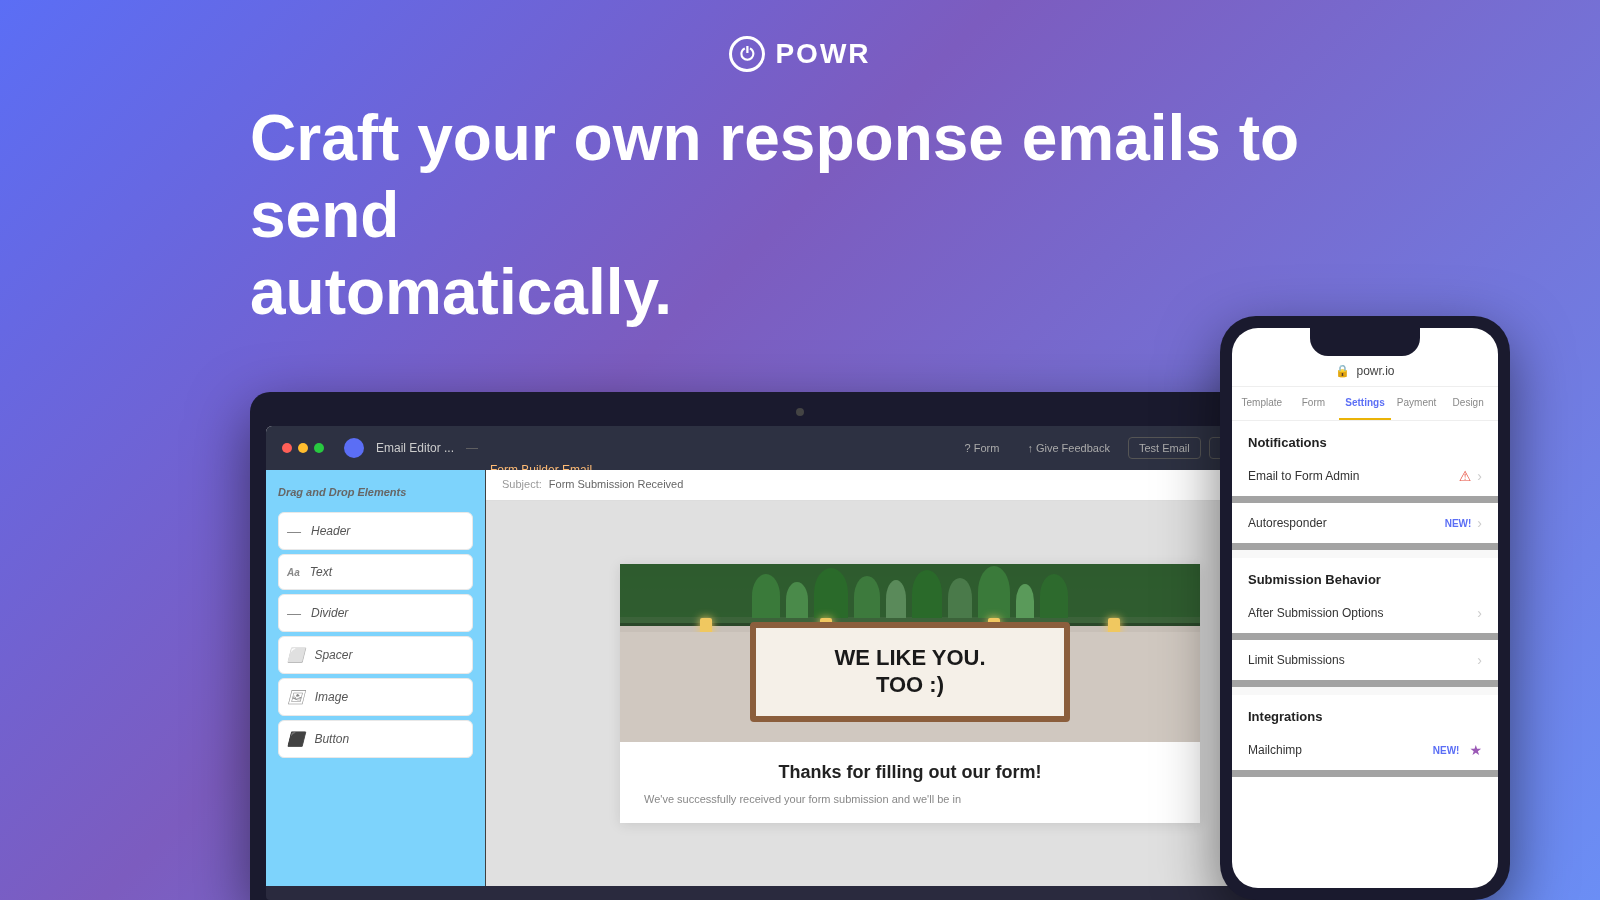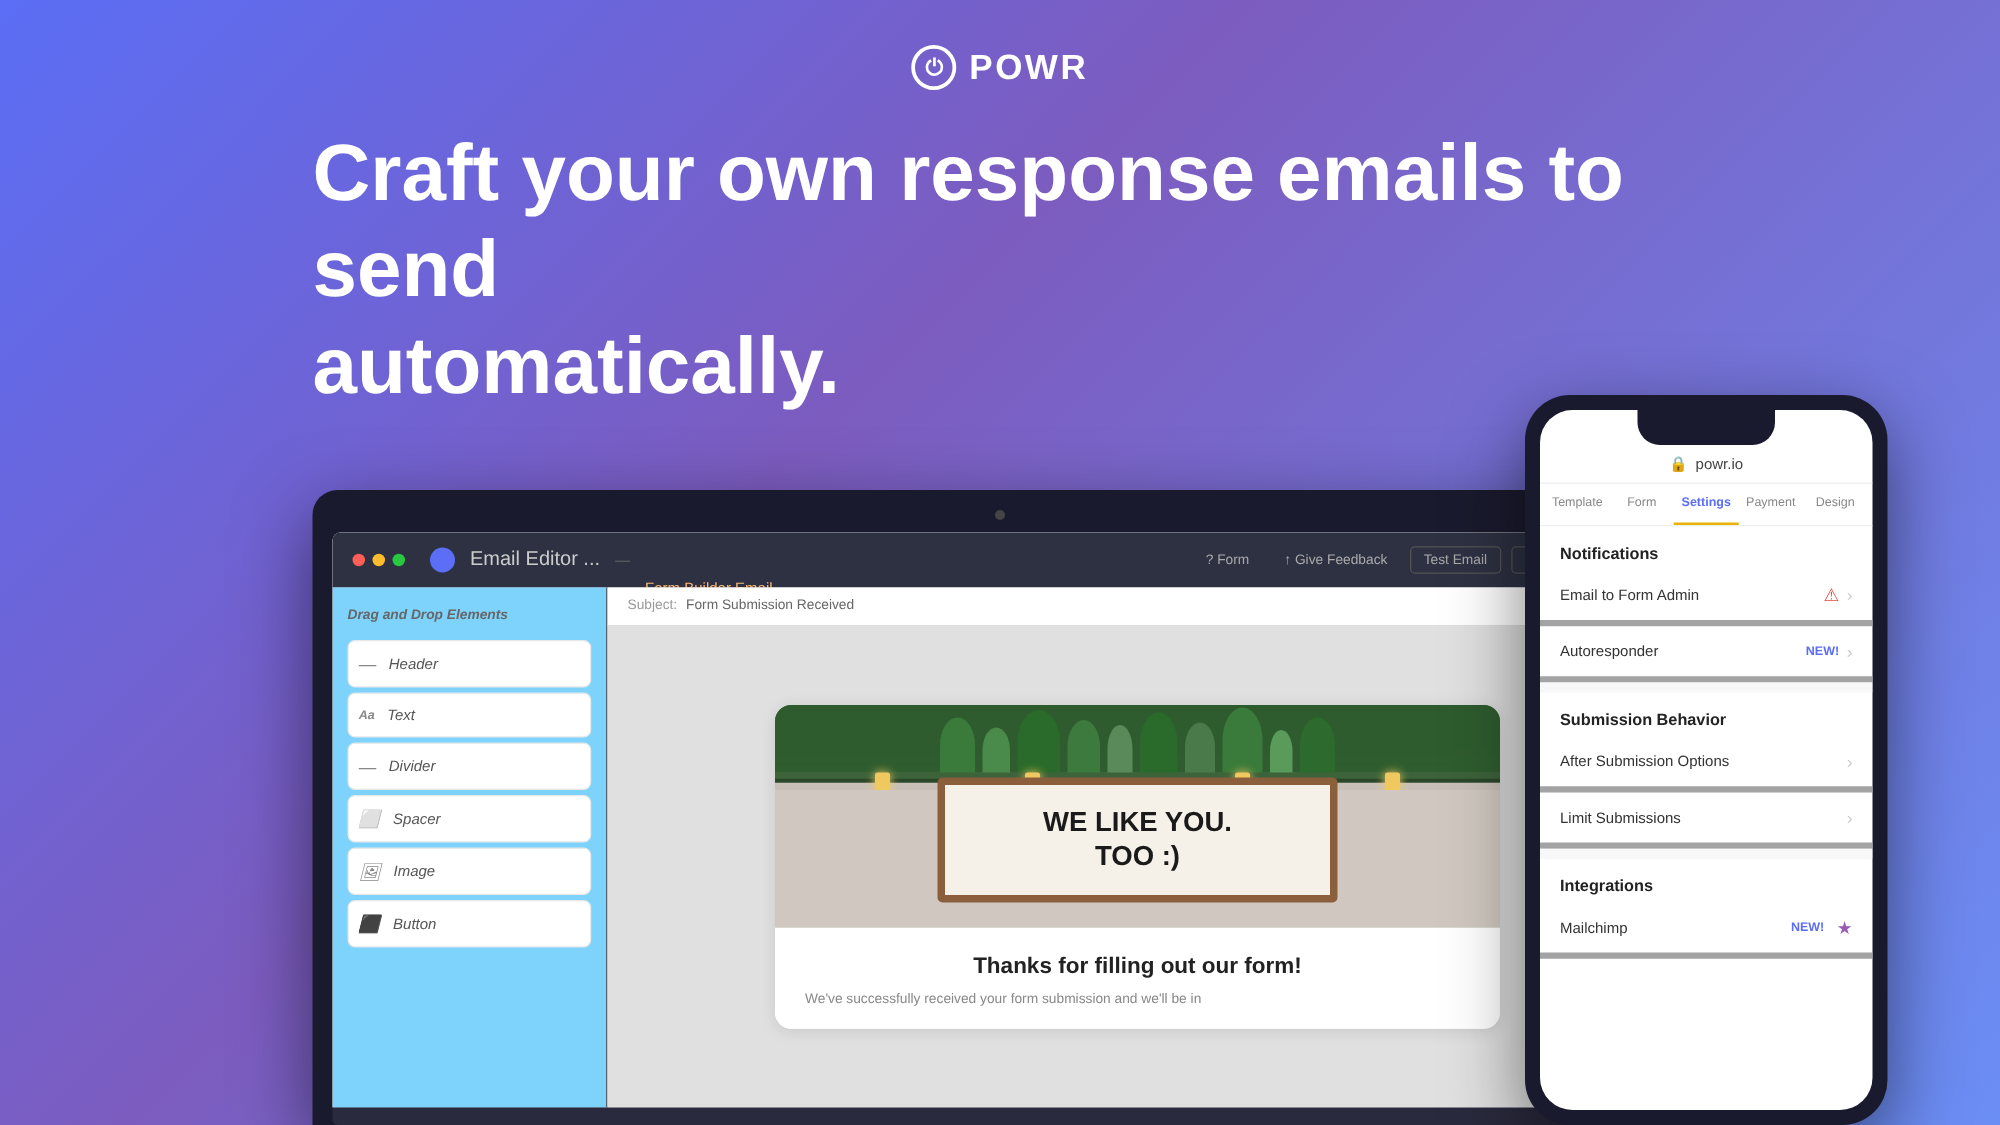--- a/index.html
+++ b/index.html
@@ -116,21 +116,21 @@
     .tl-green { background: #28c940; }
     .app-header-logo {
       width: 20px;
       height: 20px;
       background: #5b6ef5;
       border-radius: 50%;
       margin-left: 8px;
     }
     .app-header-title {
       color: #ccc;
-      font-size: 16px;
+      font-size: 12px;
     }
     .app-header-sep {
       color: #666;
       font-size: 12px;
     }
     .app-header-subtitle {
       color: #fdba74;
       font-size: 12px;
       margin-top: 44px;
     }
@@ -241,21 +241,21 @@
       flex: 1;
       overflow: hidden;
       background: #e0e0e0;
       display: flex;
       align-items: center;
       justify-content: center;
     }
     .email-card {
       width: 580px;
       background: white;
-      border-radius: 13px;
+      border-radius: 0;
       overflow: hidden;
       box-shadow: 0 2px 12px rgba(0,0,0,0.1);
     }
     .email-card-image {
       width: 100%;
       height: 178px;
       background: #c8d8c0;
       position: relative;
       display: flex;
       align-items: flex-end;
@@ -372,21 +372,21 @@
       padding: 14px 16px 6px;
       font-size: 13px;
       font-weight: 600;
       color: #222;
     }
 
     .phone-row {
       display: flex;
       align-items: center;
       padding: 12px 16px;
-      border-bottom: 5px solid #a3a3a3;
+      border-bottom: 7px solid #a3a3a3;
       cursor: pointer;
     }
     .phone-row-label {
       flex: 1;
       font-size: 12px;
       color: #333;
     }
     .phone-row-badge-new {
       font-size: 10px;
       font-weight: 700;

